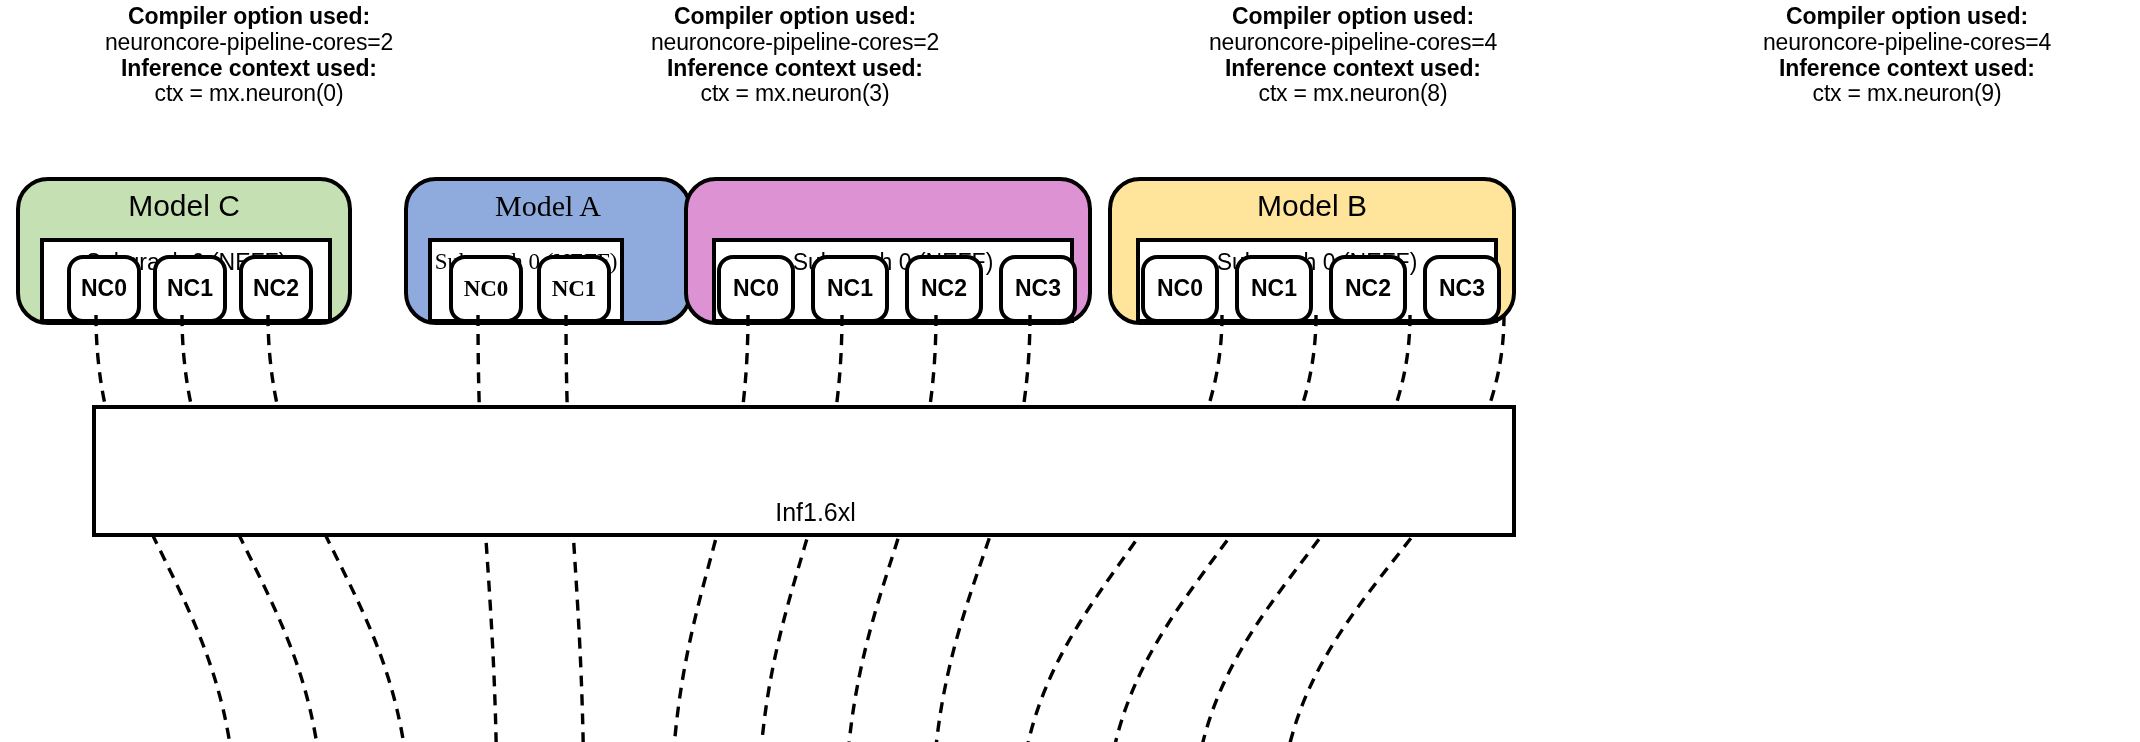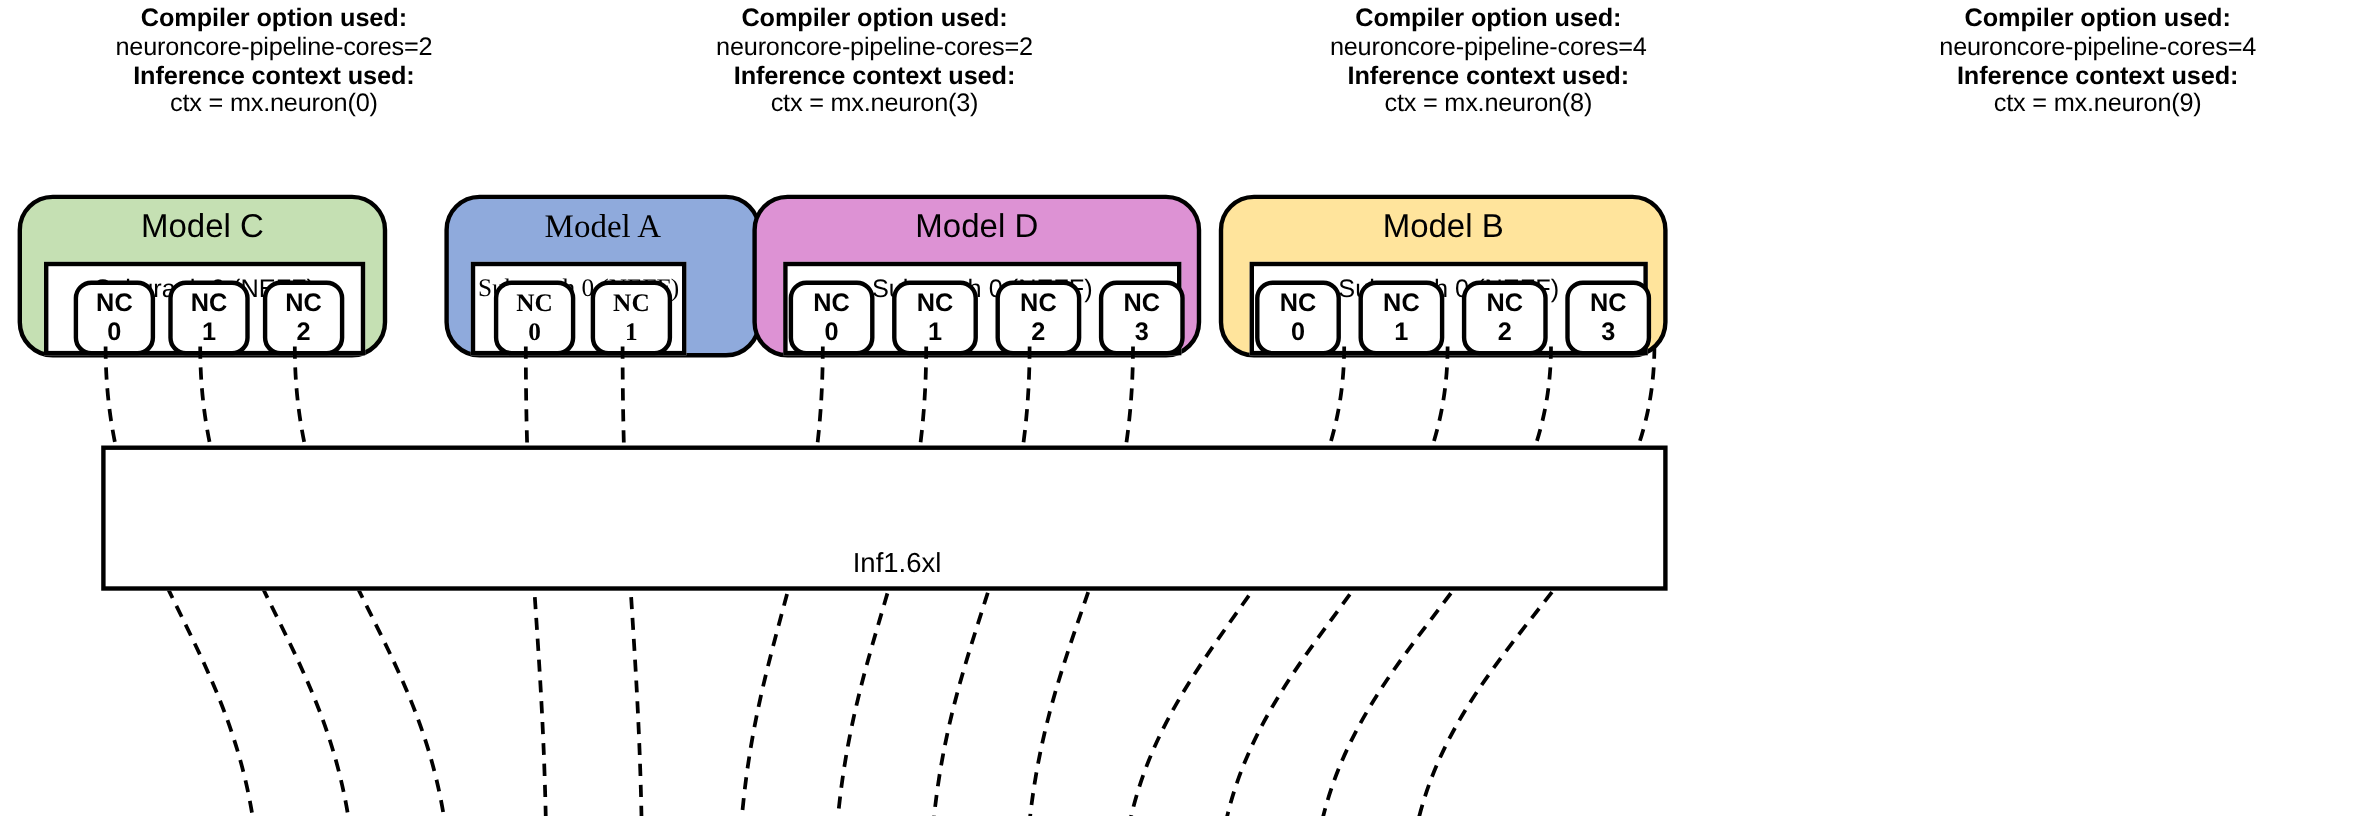--- a/index.html
+++ b/index.html
@@ -10,21 +10,21 @@
   .caption{position:absolute;text-align:center;line-height:1.12;}
   .caption .b{font-weight:bold;font-size:23px;letter-spacing:-0.1px;}
   .caption .n{font-weight:normal;font-size:23px;letter-spacing:-0.2px;}
 
   
   .model{position:absolute;border:4px solid #000;border-radius:32px;box-sizing:border-box;}
   .model-title{position:absolute;left:0;right:0;top:8px;text-align:center;font-size:30px;font-weight:400;}
   .subgraph{position:absolute;border:4px solid #000;background:#ffffff;box-sizing:border-box;}
   .subgraph-title{position:absolute;left:0;right:0;top:7px;text-align:center;font-size:23px;font-weight:400;}
   .nc{position:absolute;border:4px solid #000;border-radius:16px;background:#fff;box-sizing:border-box;
-      display:flex;flex-direction:column;align-items:center;justify-content:center;
+      display:flex;flex-direction:row;align-items:center;justify-content:center;
       font-weight:bold;font-size:23px;line-height:1.12;}
   .nc .lbl{display:block;}
   .nc .num{display:block;}
 
   
   #instance{position:absolute;border:4px solid #000;background:#fff;box-sizing:border-box;}
   #instance-label{position:absolute;left:0;right:0;bottom:6px;text-align:center;font-size:25px;padding-left:23px;}
 
   
   #arrows{position:absolute;left:0;top:0;width:2140px;height:742px;pointer-events:none;}
@@ -88,21 +88,20 @@
             <span class="lbl">NC</span>
             <span class="num">0</span>
           </div>
           <div class="nc" style="left: 105px; top: 13px; width: 74px; height: 68px;">
             <span class="lbl">NC</span>
             <span class="num">1</span>
           </div>
         </div>
       </div>
       <div class="model" style="left: 684px; top: 177px; width: 408px; height: 148px; background: rgb(221, 146, 212);">
-        <div class="model-title">Model D</div>
         <div class="subgraph" style="left: 24px; top: 57px; width: 362px; height: 85px;">
           <div class="subgraph-title">Subgraph 0 (NEFF)</div>
           <div class="nc" style="left: 1px; top: 13px; width: 78px; height: 68px;">
             <span class="lbl">NC</span>
             <span class="num">0</span>
           </div>
           <div class="nc" style="left: 95px; top: 13px; width: 78px; height: 68px;">
             <span class="lbl">NC</span>
             <span class="num">1</span>
           </div>

